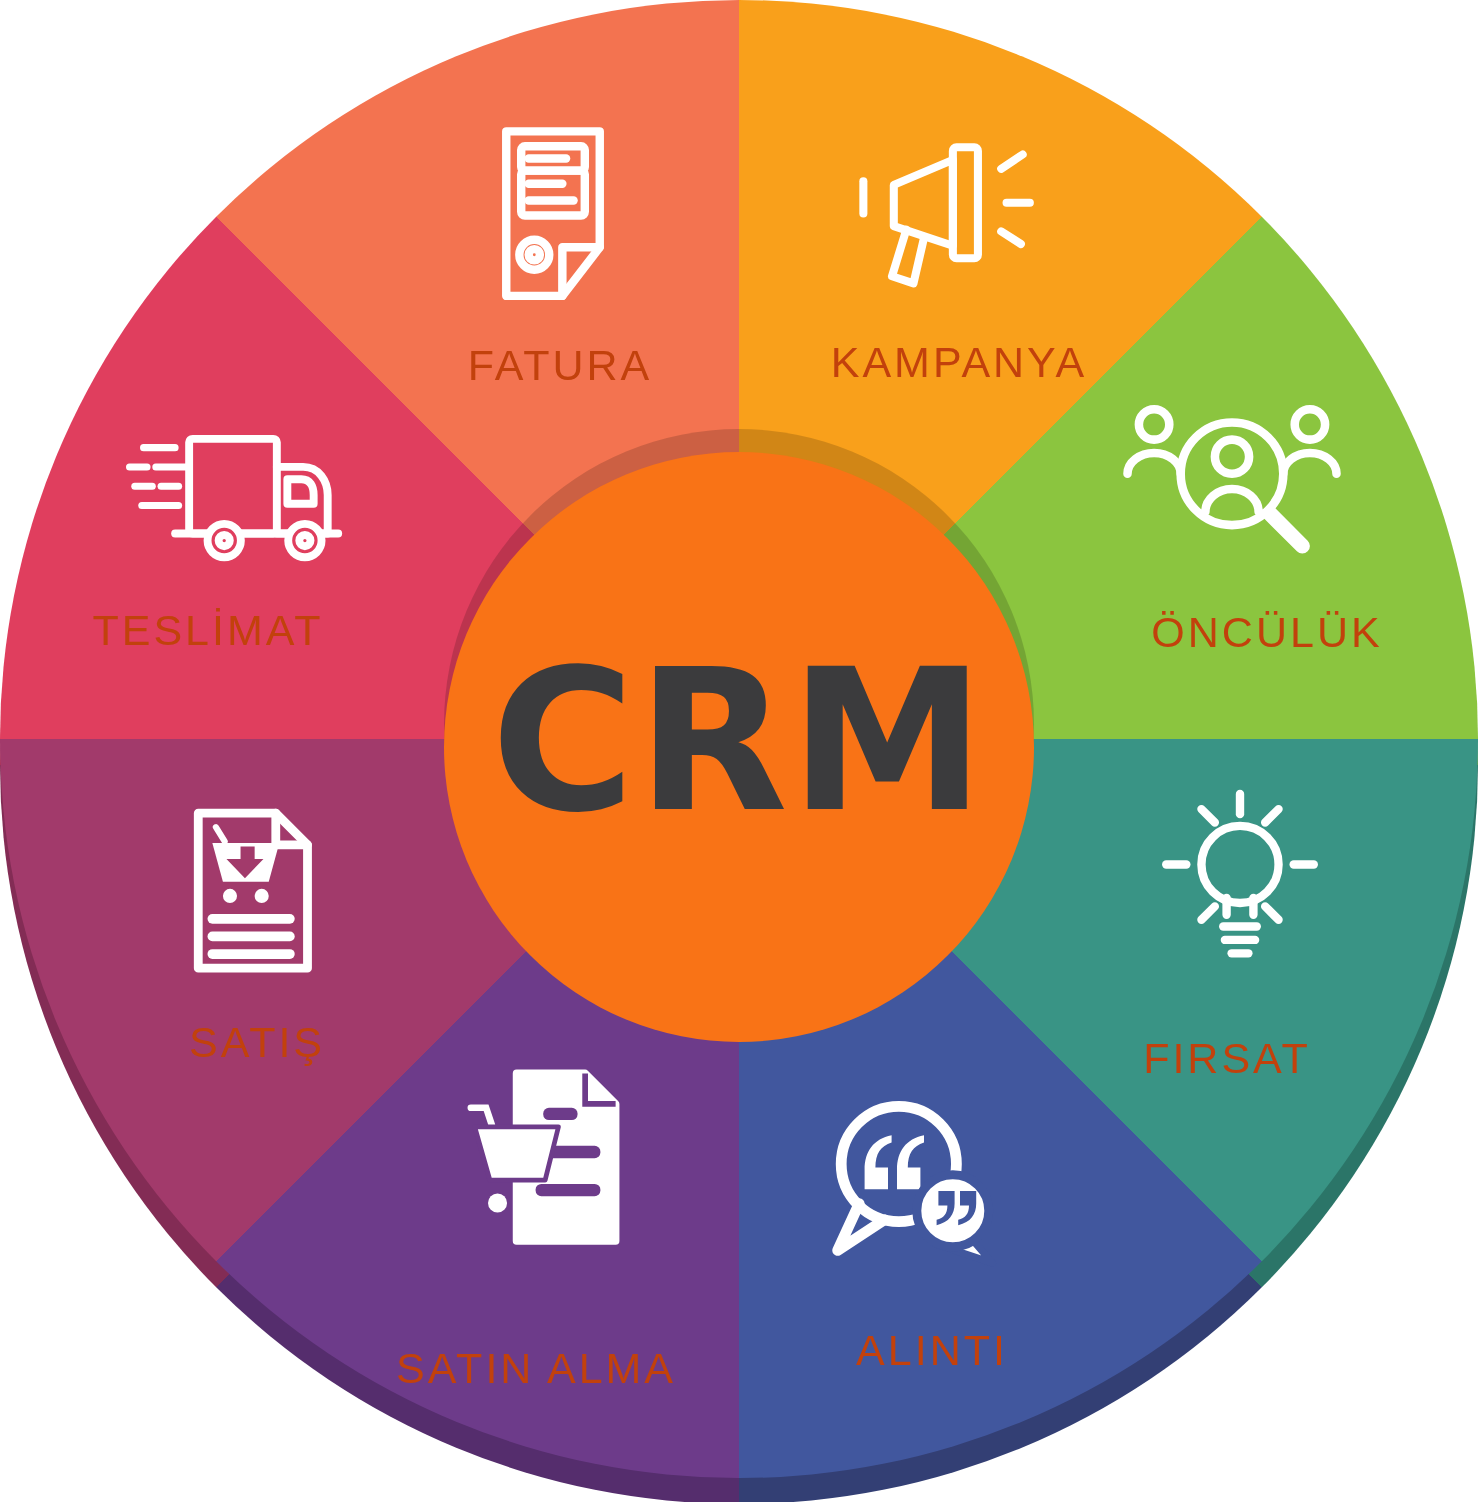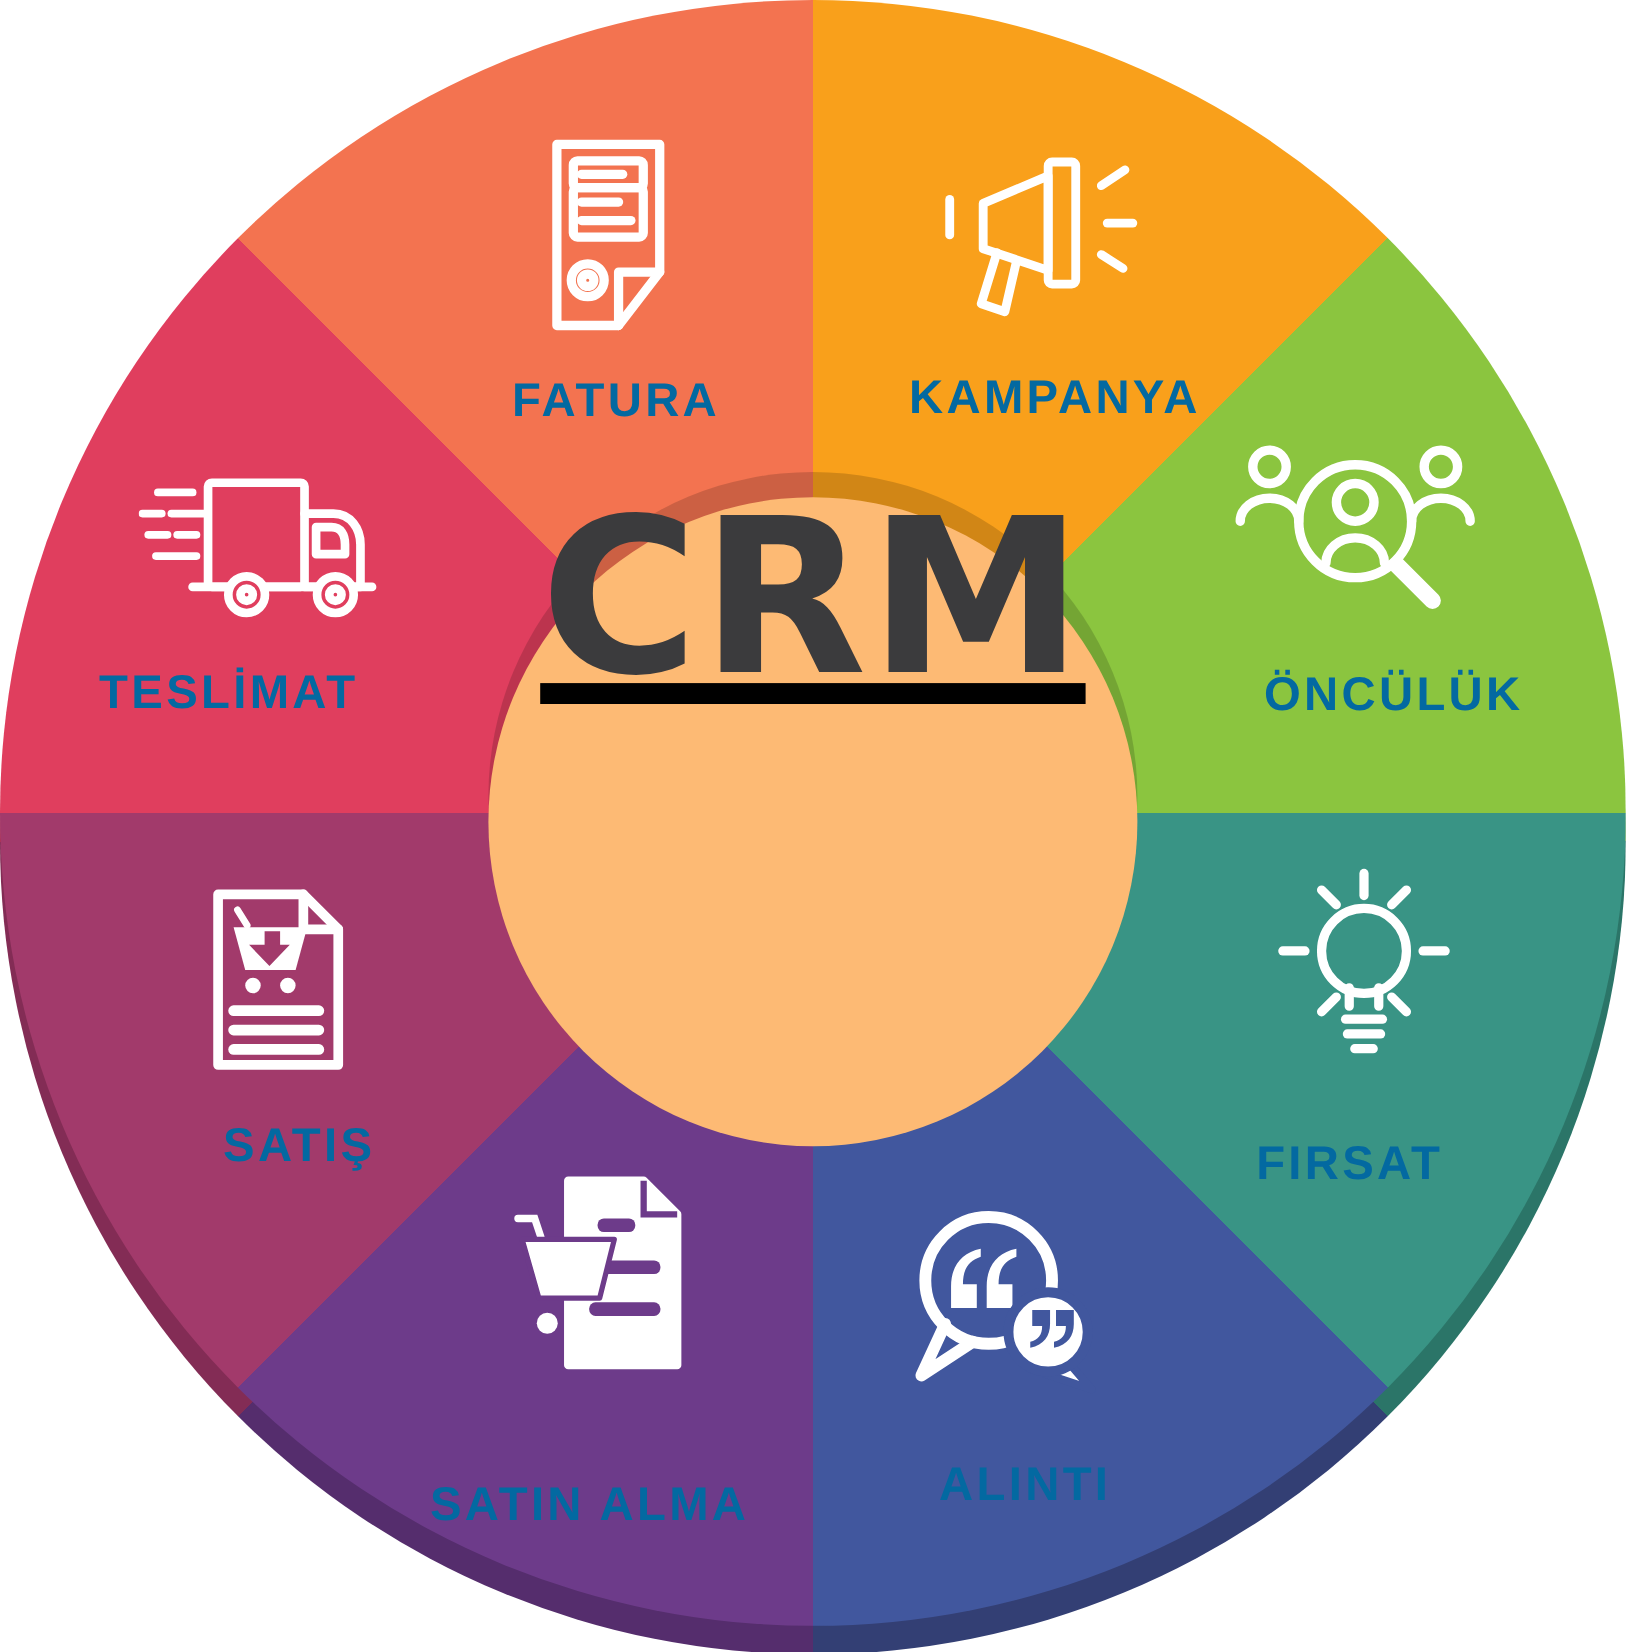--- a/index.html
+++ b/index.html
@@ -6,28 +6,28 @@
   body{width:1478px;height:1502px;overflow:hidden;position:relative;
        font-family:"Liberation Sans",sans-serif;}
   .stage{position:absolute;left:0;top:0;width:1478px;height:1502px;}
 
   .wheel-depth{position:absolute;left:0;top:26px;width:1478px;height:1478px;border-radius:50%;}
   .wheel-face{position:absolute;left:0;top:0;width:1478px;height:1478px;border-radius:50%;}
 
   .hub-shadow{position:absolute;left:444px;top:429px;width:590px;height:590px;
               border-radius:50%;background:rgba(0,0,0,0.16);}
   .hub{position:absolute;left:444px;top:452px;width:590px;height:590px;border-radius:50%;
-       background:#fdba74;display:flex;align-items:flex-start;justify-content:center;text-decoration:underline;}
+       background:#f97316;display:flex;align-items:center;justify-content:center;}
   .hub span{font-family:"DejaVu Sans","Liberation Sans",sans-serif;font-weight:800;
             font-size:196px;letter-spacing:2px;color:#3b3b3d;line-height:1;
             transform:translateY(-6px);}
 
   .seg-icon{position:absolute;}
-  .seg-label{position:absolute;transform:translate(-50%,-50%);color:#0369a1;
-             font-size:43px;font-weight:700;letter-spacing:3px;white-space:nowrap;}
+  .seg-label{position:absolute;transform:translate(-50%,-50%);color:#c2410c;
+             font-size:43px;font-weight:400;letter-spacing:3px;white-space:nowrap;}
 
   svg{display:block;}
   .ln{stroke:#fff;stroke-width:4.5;fill:none;stroke-linecap:round;stroke-linejoin:round;}
 </style>
 </head>
 <body>
 
 <div class="stage">
 
   <div class="wheel-depth" style="background: conic-gradient(rgb(200, 127, 16) 0deg, rgb(200, 127, 16) 45deg, rgb(111, 163, 47) 45deg, rgb(111, 163, 47) 90deg, rgb(43, 117, 104) 90deg, rgb(43, 117, 104) 135deg, rgb(51, 63, 116) 135deg, rgb(51, 63, 116) 180deg, rgb(85, 45, 109) 180deg, rgb(85, 45, 109) 225deg, rgb(131, 44, 85) 225deg, rgb(131, 44, 85) 270deg, rgb(181, 47, 74) 270deg, rgb(181, 47, 74) 315deg, rgb(198, 89, 60) 315deg, rgb(198, 89, 60) 360deg);"></div>
@@ -135,21 +135,21 @@
       <path class="ln" d="M56 8 V26 H74" style="stroke-width:5"></path>
       <path d="M22 16 L27 24" stroke="#fff" stroke-width="3.5" stroke-linecap="round" fill="none"></path>
       <path d="M20 25 H58 L52 47 H26 Z" fill="#fff" stroke-linejoin="round"></path>
       <path d="M36 27 h8 v7 h5 L38.5 45 L28 34 h8 Z" fill="currentColor"></path>
       <circle cx="30" cy="55" r="4" fill="#fff"></circle>
       <circle cx="48" cy="55" r="4" fill="#fff"></circle>
       <line class="ln" x1="20" y1="68" x2="64" y2="68" style="stroke-width:5.5"></line>
       <line class="ln" x1="20" y1="78" x2="64" y2="78" style="stroke-width:5.5"></line>
       <line class="ln" x1="20" y1="88" x2="64" y2="88" style="stroke-width:5.5"></line>
     </svg>
-    <div class="seg-label" style="left:272px;top:1042px">SATIŞ</div>
+    <div class="seg-label" style="left:257px;top:1042px">SATIŞ</div>
   </div>
 
   <div>
     <svg class="seg-icon" style="left: 126px; top: 430px; color: rgb(224, 62, 94);" width="228" height="144" viewBox="0 0 130 82">
       <line class="ln" x1="10" y1="10" x2="28" y2="10" style="stroke-width:4"></line>
       <line class="ln" x1="2" y1="21" x2="12" y2="21" style="stroke-width:4"></line>
       <line class="ln" x1="17" y1="21" x2="34" y2="21" style="stroke-width:4"></line>
       <line class="ln" x1="5" y1="32" x2="15" y2="32" style="stroke-width:4"></line>
       <line class="ln" x1="20" y1="32" x2="30" y2="32" style="stroke-width:4"></line>
       <line class="ln" x1="9" y1="43" x2="30" y2="43" style="stroke-width:4"></line>

